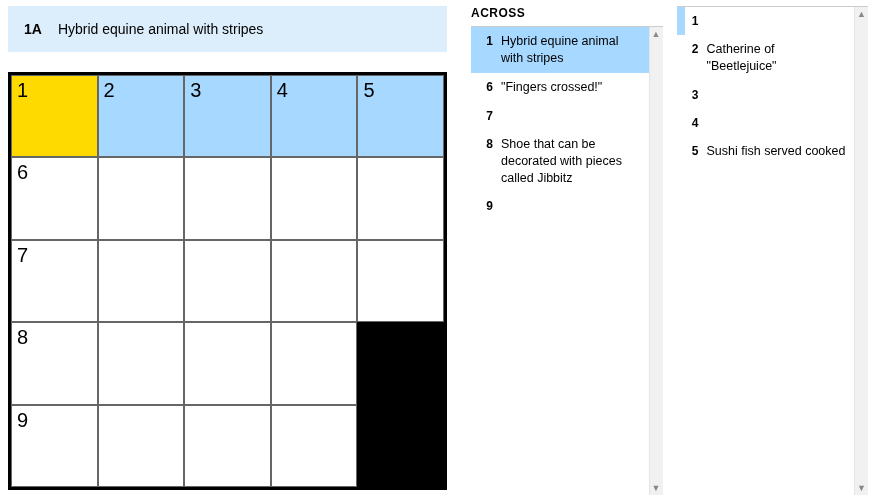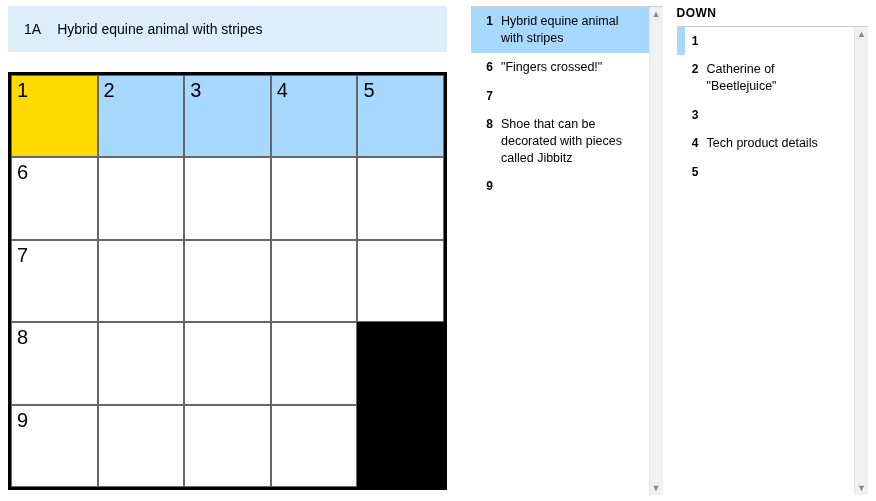--- a/index.html
+++ b/index.html
@@ -26,21 +26,21 @@
   }
   .clue-bar {
     background: #dceefb;
     padding: 14px 16px;
     display: flex;
     align-items: center;
     gap: 16px;
     min-height: 46px;
   }
   .clue-bar-num {
-    font-weight: 400;
+    font-weight: 700;
     font-size: 14px;
   }
   .clue-bar-text {
     font-size: 14px;
   }
   .grid-wrap {
     margin-top: 20px;
     border: 3px solid #000;
     width: 439px;
     height: 418px;
@@ -183,20 +183,21 @@
           <span class="num">9</span>
         </div>
         <div class="cell"></div>
         <div class="cell"></div>
         <div class="cell"></div>
         <div class="cell block"></div>
       </div>
   </div>
 
   <div class="clues-col">
+    <div class="clues-heading">ACROSS</div>
     <div class="clue-list-outer">
       <div class="clue-list" id="across-list">
           <div class="clue-item active">
             <span class="n">1</span>
             <span class="t">Hybrid equine animal with stripes</span>
           </div>
           <div class="clue-item">
             <span class="n">6</span>
             <span class="t">"Fingers crossed!"</span>
           </div>
@@ -212,39 +213,38 @@
           </div>
         </div>
       <div class="scroll-track">
         <div class="arrow up">▲</div>
         <div class="arrow down">▼</div>
       </div>
     </div>
   </div>
 
   <div class="clues-col down">
-    <div class="clues-heading">DOWN</div>
     <div class="clue-list-outer">
       <div class="clue-list" id="down-list">
           <div class="clue-item related">
             <span class="n">1</span>
           </div>
           <div class="clue-item">
             <span class="n">2</span>
             <span class="t">Catherine of "Beetlejuice"</span>
           </div>
           <div class="clue-item">
             <span class="n">3</span>
           </div>
           <div class="clue-item">
             <span class="n">4</span>
-            <span class="t">Tech product details</span>
           </div>
           <div class="clue-item">
             <span class="n">5</span>
+            <span class="t">Sushi fish served cooked</span>
           </div>
         </div>
       <div class="scroll-track">
         <div class="arrow up">▲</div>
         <div class="arrow down">▼</div>
       </div>
     </div>
   </div>
 
 </div>

